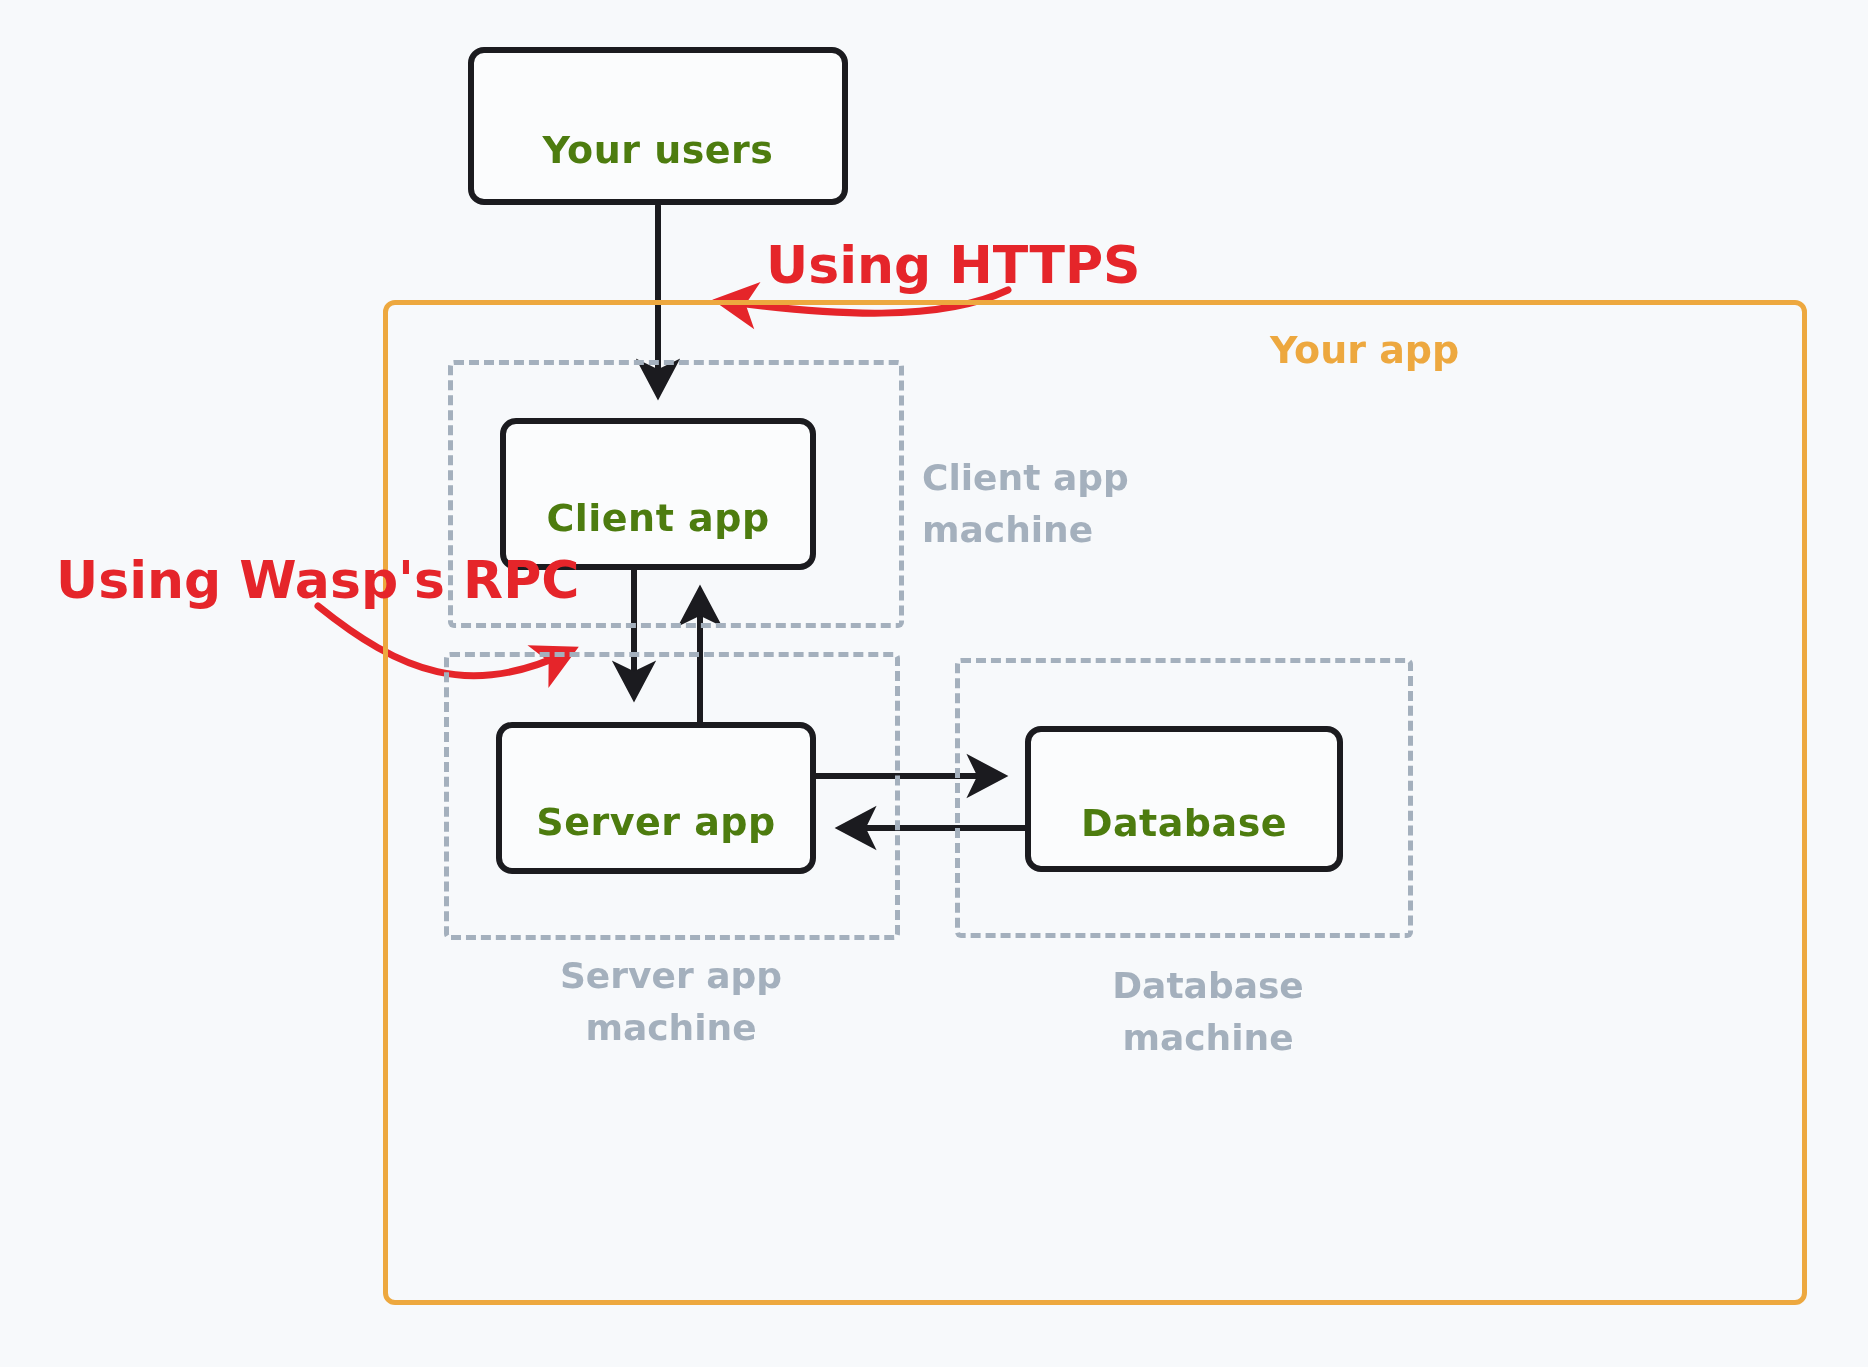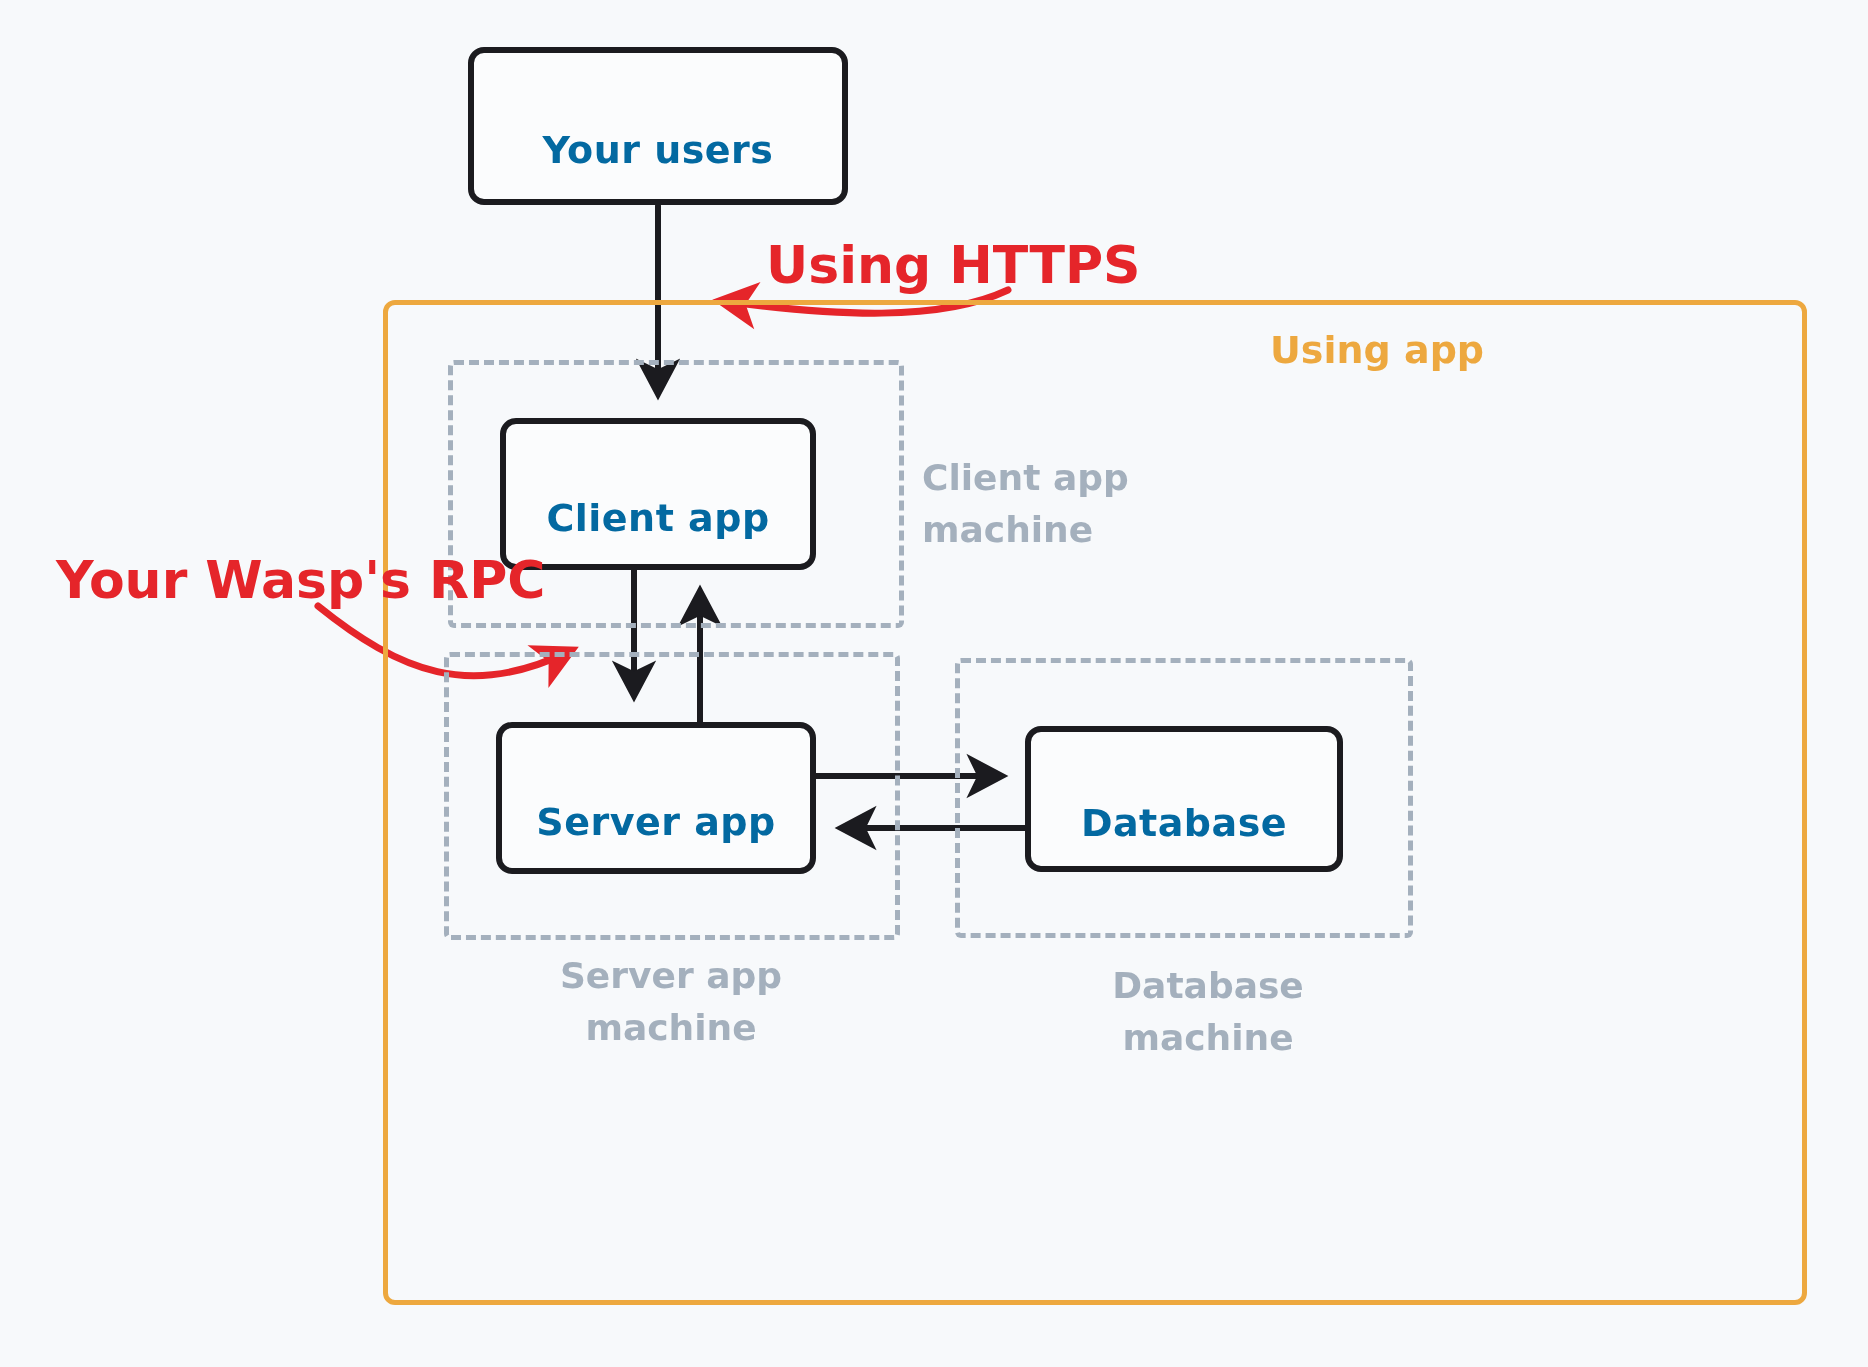--- a/index.html
+++ b/index.html
@@ -31,21 +31,21 @@
     display: flex;
     align-items: center;
     justify-content: center;
     box-sizing: border-box;
     z-index: 5;
   }
   .node-label {
     font-family: "DejaVu Sans", sans-serif;
     font-weight: 700;
     font-size: 38px;
-    color: #0369a1;
+    color: #4d7c0f;
     letter-spacing: 0.5px;
     white-space: nowrap;
     margin-top: 47px;
   }
 
   #node-your-users  { left: 468px;  top: 47px;  width: 380px; height: 158px; }
   #node-client-app  { left: 500px;  top: 418px; width: 316px; height: 152px; }
   #node-server-app  { left: 496px;  top: 722px; width: 320px; height: 152px; }
   #node-database    { left: 1025px; top: 726px; width: 318px; height: 146px; }
 
@@ -136,21 +136,21 @@
     <path d="M816,776 L1000,776" fill="none" stroke="#1b1b1f" stroke-width="6" stroke-linecap="round" marker-end="url(#arrow-black)"></path>
 
     <path d="M1025,828 L843,828" fill="none" stroke="#1b1b1f" stroke-width="6" stroke-linecap="round" marker-end="url(#arrow-black)"></path>
 
     <path d="M1008,290 C940,322 835,316 722,301" fill="none" stroke="#e5252a" stroke-width="7" stroke-linecap="round" marker-end="url(#arrow-red)"></path>
 
     <path d="M318,606 C400,672 470,700 570,651" fill="none" stroke="#e5252a" stroke-width="7" stroke-linecap="round" marker-end="url(#arrow-red)"></path>
   </svg>
 
   <div id="wasp-container"></div>
-  <div id="wasp-app-label">Using app</div>
+  <div id="wasp-app-label">Your app</div>
 
   <div class="machine" id="machine-client"></div>
   <div class="machine" id="machine-server"></div>
   <div class="machine" id="machine-database"></div>
 
   <div class="machine-caption" id="caption-client">
     <div>Client app</div>
     <div>machine</div>
   </div>
 
@@ -175,15 +175,15 @@
   <div class="node" id="node-server-app">
     <span class="node-label">Server app</span>
   </div>
 
   <div class="node" id="node-database">
     <span class="node-label">Database</span>
   </div>
 
   <div class="annotation" id="annotation-https">Using HTTPS</div>
 
-  <div class="annotation" id="annotation-rpc">Your Wasp's RPC</div>
+  <div class="annotation" id="annotation-rpc">Using Wasp's RPC</div>
 
 </div>
 
 </body></html>

